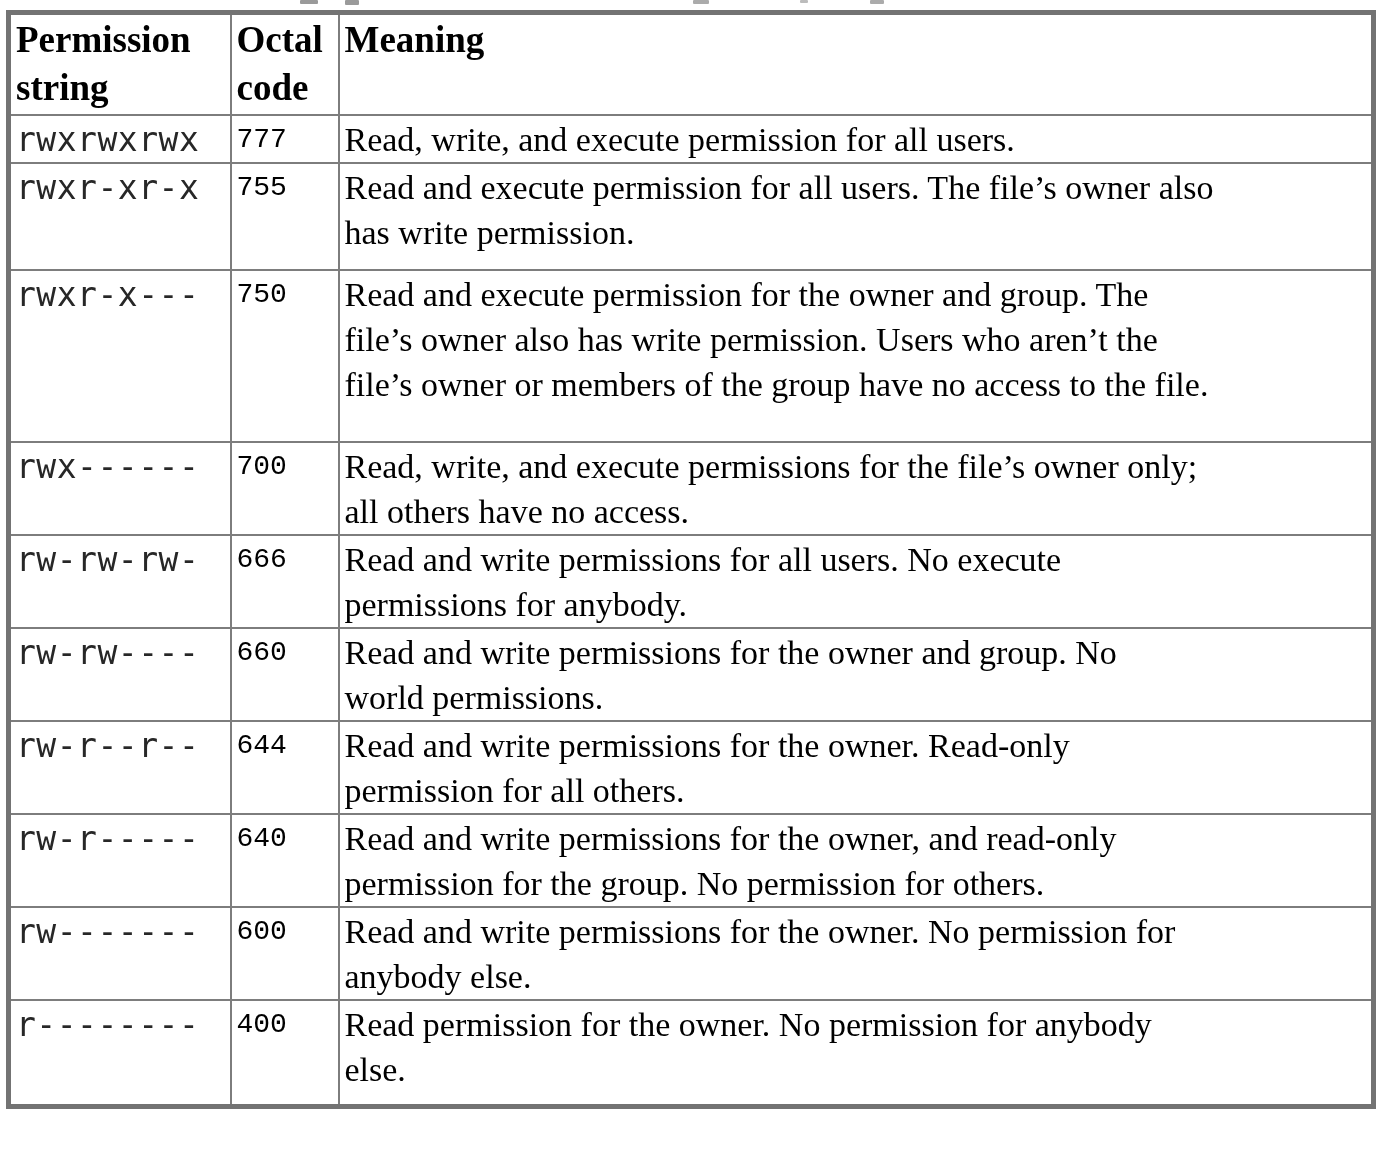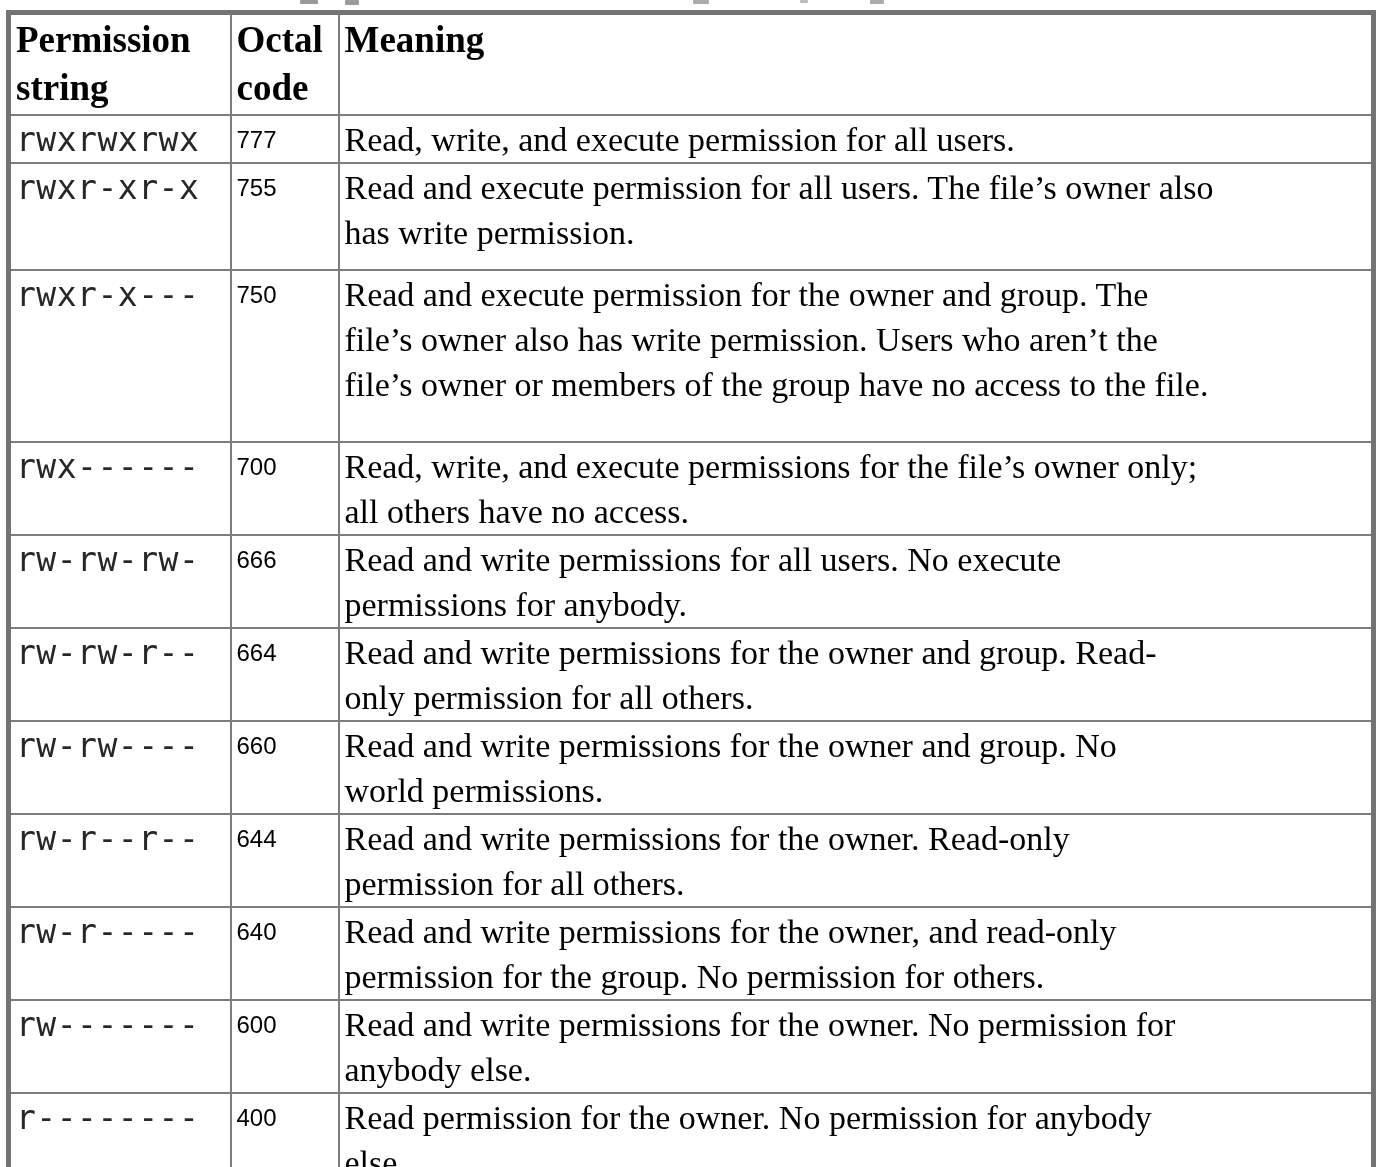--- a/index.html
+++ b/index.html
@@ -60,22 +60,22 @@
   }
   td.perm {
     font-family: "DejaVu Sans Mono", monospace;
     font-size: 33px;
     line-height: 45px;
     color: #272727;
     letter-spacing: 0.5px;
     margin-top: 8px;
   }
   td.octal {
-    font-family: Liberation Sans, sans-serif;
-    font-size: 24px;
+    font-family: Liberation Mono, monospace;
+    font-size: 28px;
     line-height: 45px;
     font-variant-numeric: oldstyle-nums;
   }
   td.meaning {
     font-family: "Liberation Serif", serif;
     font-size: 34px;
     line-height: 45px;
     white-space: pre-line;
   }
   tr.hdr   { height: 102px; }
@@ -135,26 +135,20 @@
         <td class="meaning">Read, write, and execute permissions for the file’s owner only;
 all others have no access.</td>
       </tr>
       <tr class="h2">
         <td class="perm">rw-rw-rw-</td>
         <td class="octal">666</td>
         <td class="meaning">Read and write permissions for all users. No execute
 permissions for anybody.</td>
       </tr>
       <tr class="h2">
-        <td class="perm">rw-rw-r--</td>
-        <td class="octal">664</td>
-        <td class="meaning">Read and write permissions for the owner and group. Read-
-only permission for all others.</td>
-      </tr>
-      <tr class="h2">
         <td class="perm">rw-rw----</td>
         <td class="octal">660</td>
         <td class="meaning">Read and write permissions for the owner and group. No
 world permissions.</td>
       </tr>
       <tr class="h2">
         <td class="perm">rw-r--r--</td>
         <td class="octal">644</td>
         <td class="meaning">Read and write permissions for the owner. Read-only
 permission for all others.</td>

